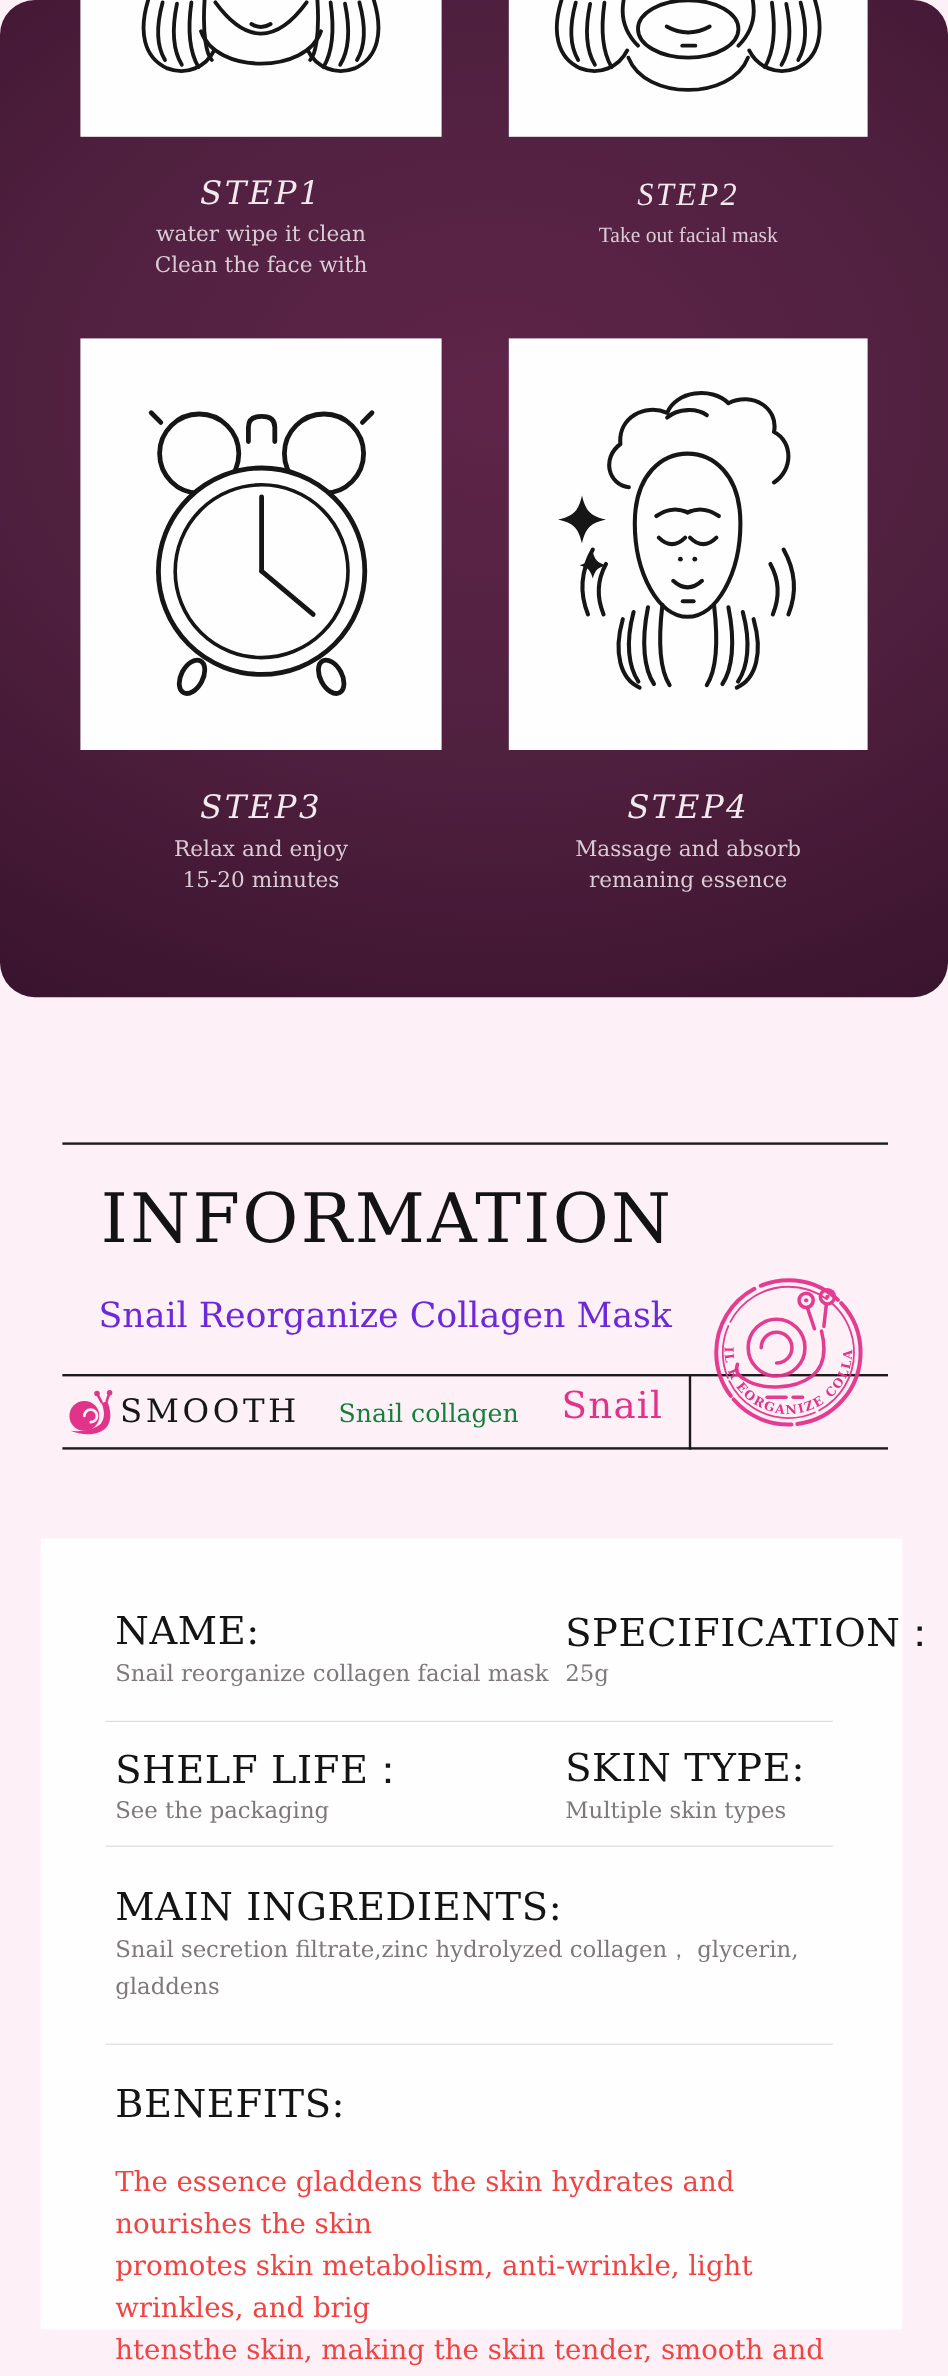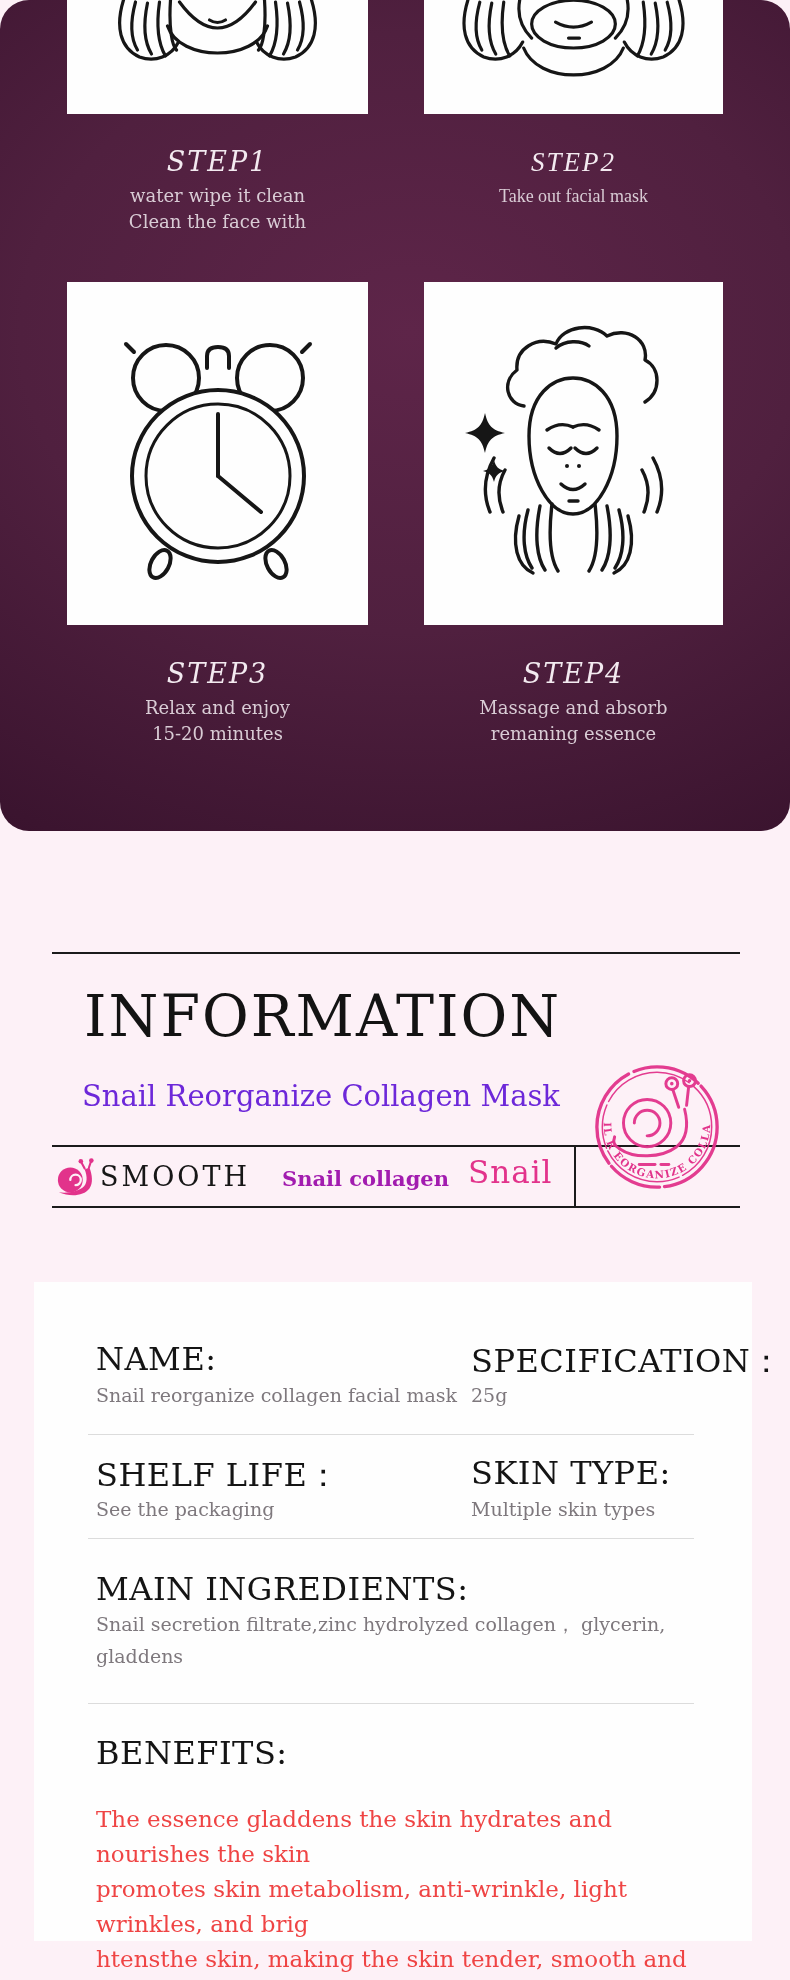--- a/index.html
+++ b/index.html
@@ -24,21 +24,21 @@
   
   .hr{position:absolute;height:2px;background:#1b1b1b;}
   .hr1{left:52px;top:952px;width:688px;}
   .hr2{left:52px;top:1145px;width:688px;}
   .hr3{left:52px;top:1206px;width:688px;}
   .vline{position:absolute;left:574px;top:1145px;width:2px;height:63px;background:#1b1b1b;}
   .info-heading{position:absolute;left:50px;top:986px;font-size:57px;line-height:60px;
     letter-spacing:2px;color:#131313;font-weight:400;margin-left:34px;}
   .info-subtitle{position:absolute;left:54px;top:1079px;font-size:29px;color:#6d28d9;margin-left:28px;}
   .smooth-label{position:absolute;left:100px;top:1161px;font-size:27px;letter-spacing:3px;color:#171717;}
-  .tagline{position:absolute;left:282px;top:1166px;font-size:21px;color:#a21caf;font-weight:bold;}
+  .tagline{position:absolute;left:282px;top:1166px;font-size:21px;color:#15803d;}
   .script-word{position:absolute;left:468px;top:1154px;font-size:31px;color:#e2338b;letter-spacing:1px;}
   .snail-icon-box{position:absolute;left:55px;top:1157px;width:44px;height:42px;}
   .stamp-box{position:absolute;left:588px;top:1058px;width:138px;height:138px;}
   
   .details-card{position:absolute;left:34px;top:1282px;width:718px;height:659px;background:#fefefe;}
   .d-label{position:absolute;font-size:32px;letter-spacing:0.5px;color:#141414;}
   .d-value{position:absolute;font-size:19px;color:#7e787d;}
   .col-l{left:62px;}
   .col-r{left:437px;}
   .d-div{position:absolute;left:54px;width:606px;height:1px;background:#dcdcdc;}

